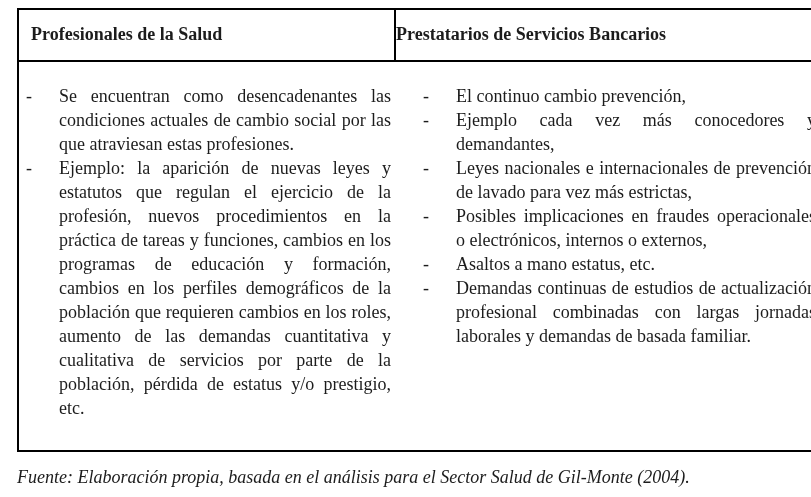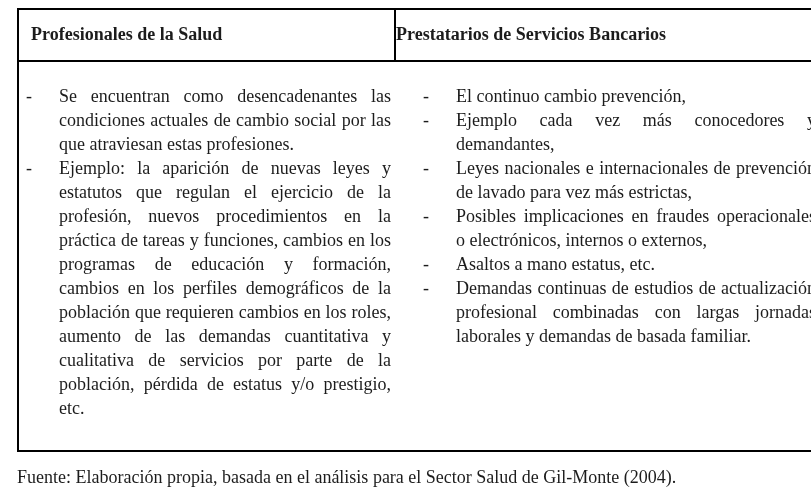--- a/index.html
+++ b/index.html
@@ -74,20 +74,21 @@
     width: 33px;
     flex-shrink: 0;
   }
   .item-text {
     flex: 1;
     text-align: justify;
   }
 
   .source-note {
     margin-top: 14px;
+    font-style: italic;
     font-size: 18px;
     line-height: 22px;
     white-space: nowrap;
   }
 </style>
 </head>
 <body>
 
 <div class="doc-table">
   <div class="header-row">

